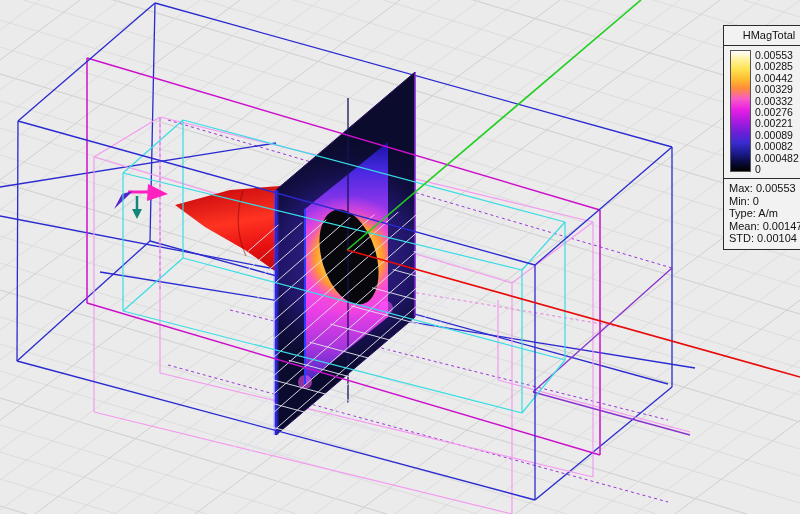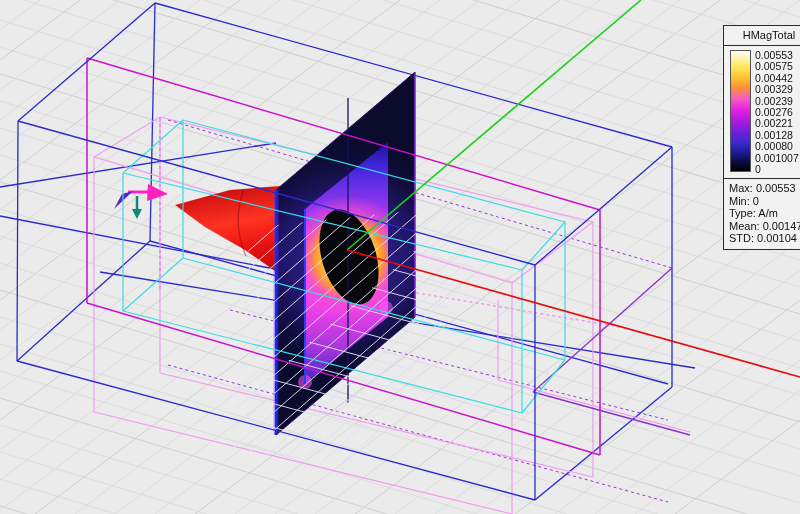--- a/index.html
+++ b/index.html
@@ -280,29 +280,29 @@
     <line x1="347" y1="250" x2="800" y2="377" stroke-width="1.6" stroke="#e80b0b"></line>
   </g>
 </svg>
 
 <div class="legend">
   <div class="lg-title">HMagTotal</div>
   <div class="lg-scale">
     <div class="lg-bar"></div>
     <div class="lg-vals" id="lg-vals">
         <span>0.00553</span>
-        <span>0.00575</span>
+        <span>0.00285</span>
         <span>0.00442</span>
         <span>0.00329</span>
-        <span>0.00239</span>
+        <span>0.00332</span>
         <span>0.00276</span>
         <span>0.00221</span>
-        <span>0.00128</span>
-        <span>0.00080</span>
-        <span>0.001007</span>
+        <span>0.00089</span>
+        <span>0.00082</span>
+        <span>0.000482</span>
         <span>0</span>
       </div>
   </div>
   <div class="lg-stats" id="lg-stats">
       <div>Max: 0.00553</div>
       <div>Min: 0</div>
       <div>Type: A/m</div>
       <div>Mean: 0.00147</div>
       <div>STD: 0.00104</div>
     </div>

